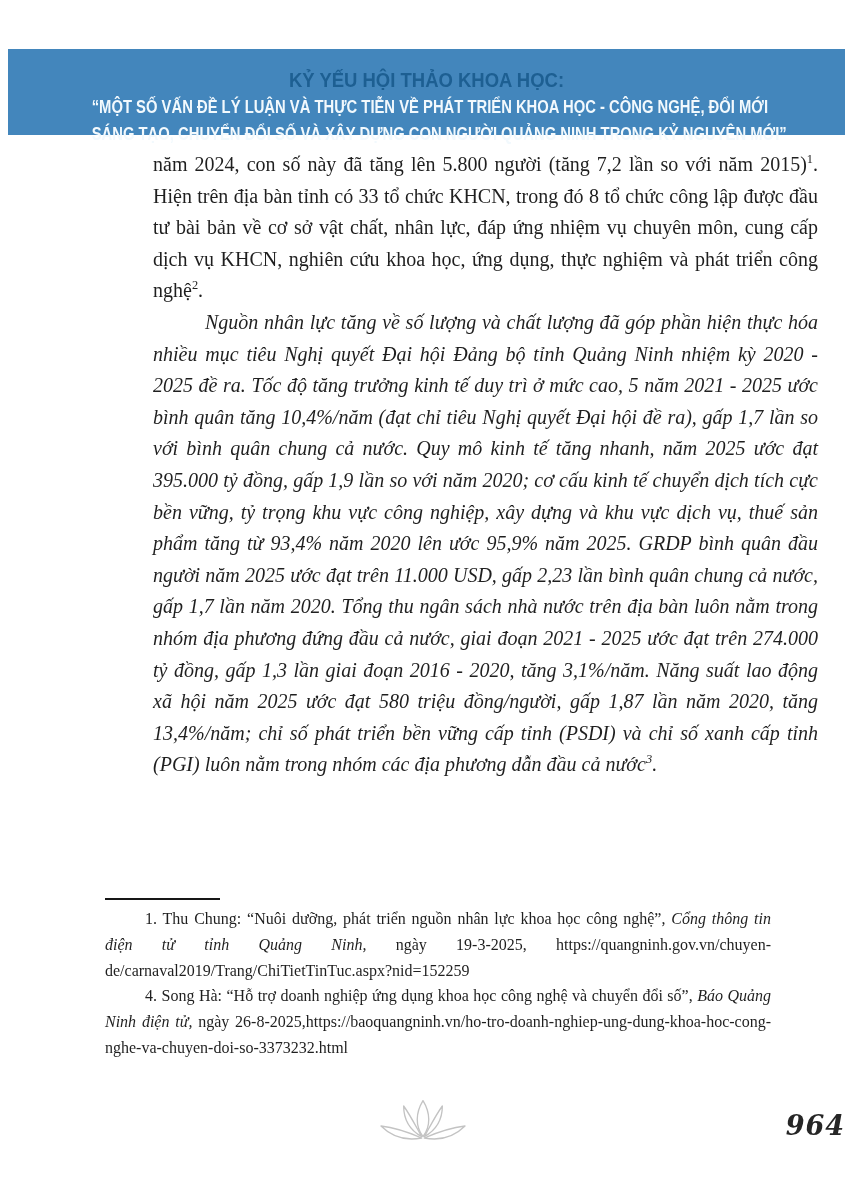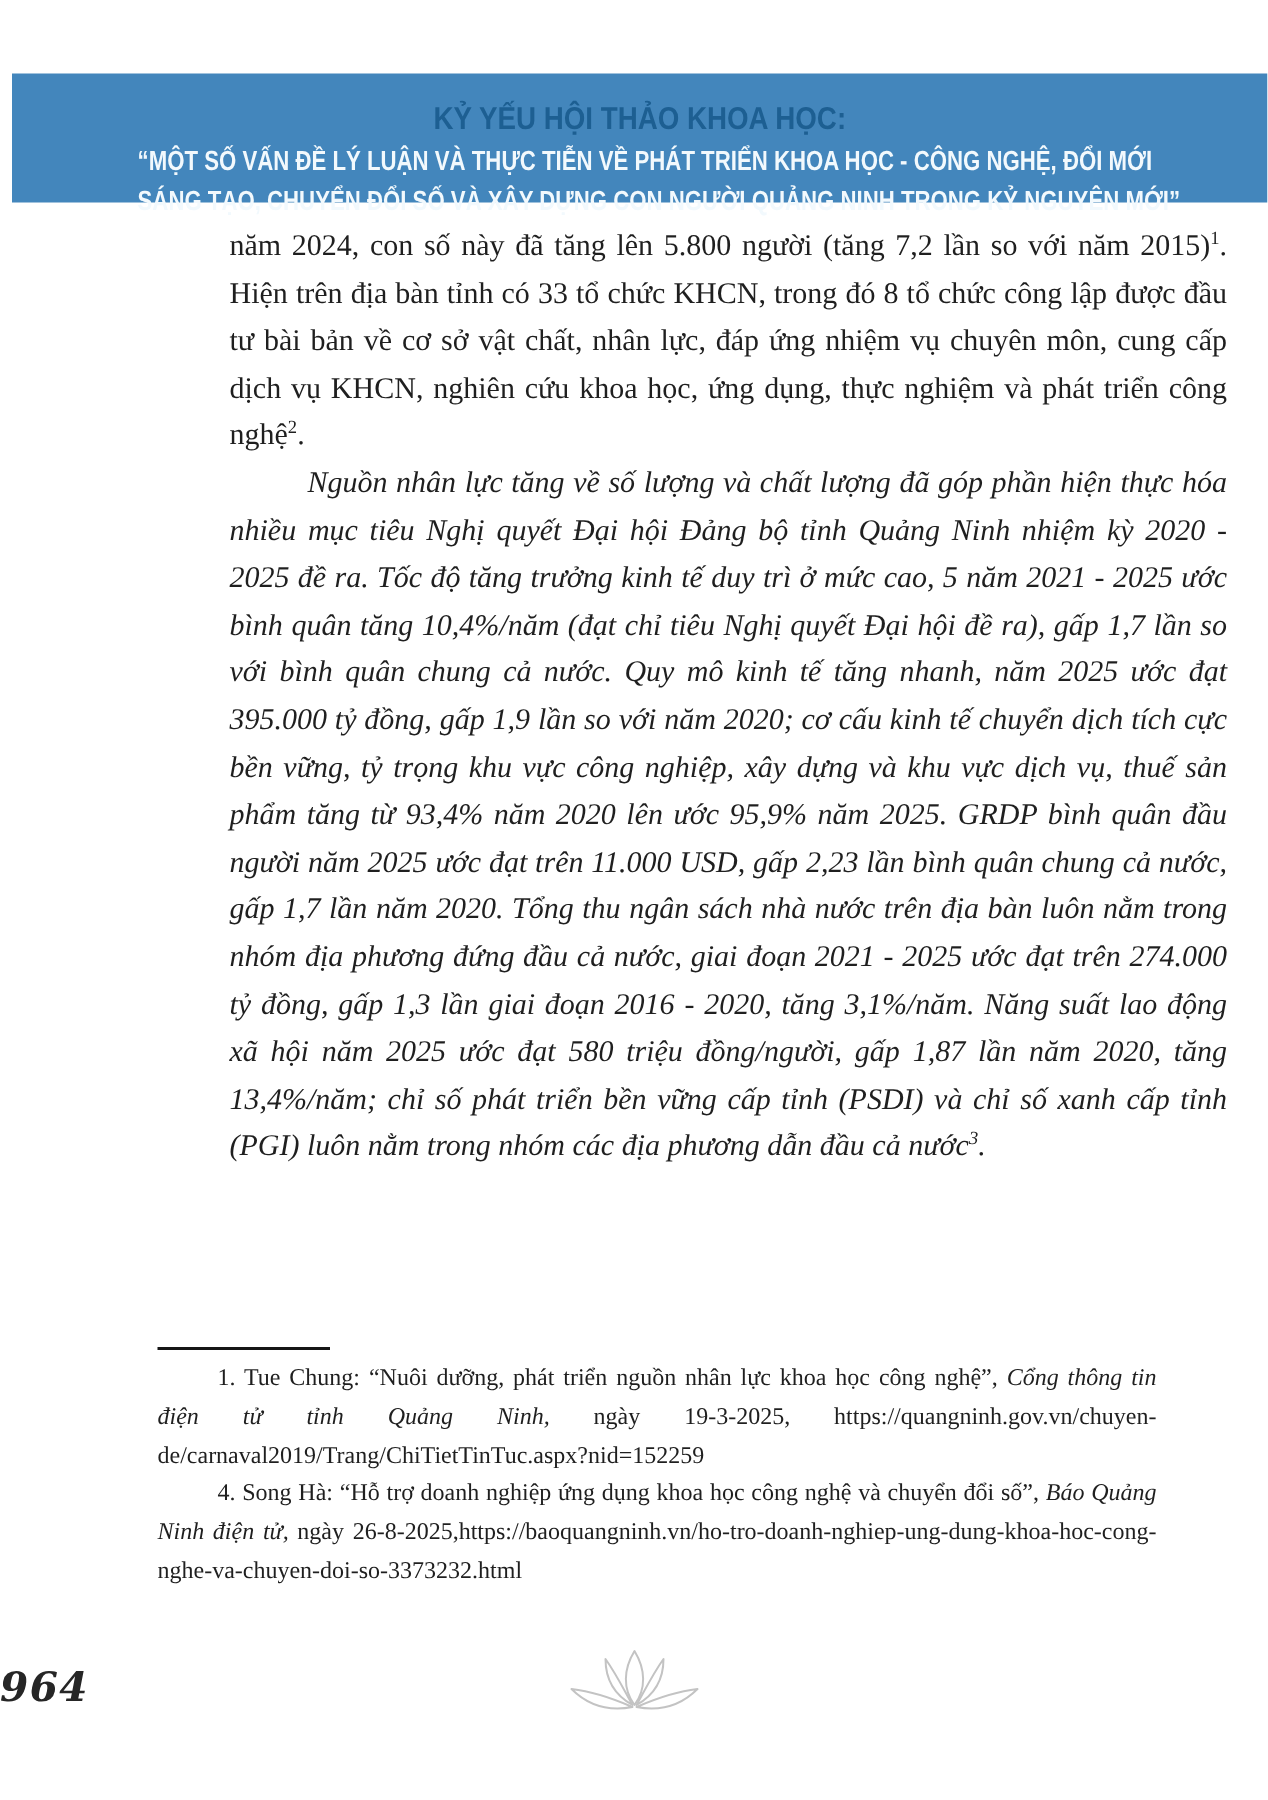--- a/index.html
+++ b/index.html
@@ -58,21 +58,21 @@
     text-align:justify;
     word-break:break-word;
   }
   .footnote{margin:0;text-indent:40px;}
 
   
   .page-footer{position:absolute;top:1094px;left:0;width:845px;height:70px;}
   .lotus{position:absolute;left:50%;top:4px;transform:translateX(-50%);}
   .page-number{
     position:absolute;left:0;width:100%;top:16px;
-    text-align:left;
+    text-align:right;
     font-family:"DejaVu Serif",serif;
     font-style:italic;font-weight:bold;
     font-size:27px;color:#262626;
     letter-spacing:1px;
   }
 </style>
 </head>
 <body>
 
 <div class="page">
@@ -84,21 +84,21 @@
   </header>
 
   <main class="body-text">
     <p class="para"><span>năm 2024, con số này đã tăng lên 5.800 người (tăng 7,2 lần so với năm 2015)</span><sup class="seg-sup">1</sup><span>. Hiện trên địa bàn tỉnh có 33 tổ chức KHCN, trong đó 8 tổ chức công lập được đầu tư bài bản về cơ sở vật chất, nhân lực, đáp ứng nhiệm vụ chuyên môn, cung cấp dịch vụ KHCN, nghiên cứu khoa học, ứng dụng, thực nghiệm và phát triển công nghệ</span><sup class="seg-sup">2</sup><span>.</span></p>
     <p class="para indented"><span>Nguồn nhân lực tăng về số lượng và chất lượng đã góp phần hiện thực hóa nhiều mục tiêu Nghị quyết Đại hội Đảng bộ tỉnh Quảng Ninh nhiệm kỳ 2020 - 2025 đề ra. Tốc độ tăng trưởng kinh tế duy trì ở mức cao, 5 năm 2021 - 2025 ước bình quân tăng 10,4%/năm (đạt chỉ tiêu Nghị quyết Đại hội đề ra), gấp 1,7 lần so với bình quân chung cả nước. Quy mô kinh tế tăng nhanh, năm 2025 ước đạt 395.000 tỷ đồng, gấp 1,9 lần so với năm 2020; cơ cấu kinh tế chuyển dịch tích cực bền vững, tỷ trọng khu vực công nghiệp, xây dựng và khu vực dịch vụ, thuế sản phẩm tăng từ 93,4% năm 2020 lên ước 95,9% năm 2025. GRDP bình quân đầu người năm 2025 ước đạt trên 11.000 USD, gấp 2,23 lần bình quân chung cả nước, gấp 1,7 lần năm 2020. Tổng thu ngân sách nhà nước trên địa bàn luôn nằm trong nhóm địa phương đứng đầu cả nước, giai đoạn 2021 - 2025 ước đạt trên 274.000 tỷ đồng, gấp 1,3 lần giai đoạn 2016 - 2020, tăng 3,1%/năm. Năng suất lao động xã hội năm 2025 ước đạt 580 triệu đồng/người, gấp 1,87 lần năm 2020, tăng 13,4%/năm; chỉ số phát triển bền vững cấp tỉnh (PSDI) và chỉ số xanh cấp tỉnh (PGI) luôn nằm trong nhóm các địa phương dẫn đầu cả nước</span><sup class="seg-sup">3</sup><span>.</span></p>
   </main>
 
   <div class="footnote-rule"></div>
 
   <section class="footnotes">
-    <p class="footnote"><span>1. Tue Chung: “Nuôi dưỡng, phát triển nguồn nhân lực khoa học công nghệ”, </span><span class="seg-italic">Cổng thông tin điện tử tỉnh Quảng Ninh,</span><span> ngày 19-3-2025, https://quangninh.gov.vn/chuyen-de/carnaval2019/Trang/ChiTietTinTuc.aspx?nid=152259</span></p>
+    <p class="footnote"><span>1. Thu Chung: “Nuôi dưỡng, phát triển nguồn nhân lực khoa học công nghệ”, </span><span class="seg-italic">Cổng thông tin điện tử tỉnh Quảng Ninh,</span><span> ngày 19-3-2025, https://quangninh.gov.vn/chuyen-de/carnaval2019/Trang/ChiTietTinTuc.aspx?nid=152259</span></p>
     <p class="footnote"><span>4. Song Hà: “Hỗ trợ doanh nghiệp ứng dụng khoa học công nghệ và chuyển đổi số”, </span><span class="seg-italic">Báo Quảng Ninh điện tử,</span><span> ngày 26-8-2025,https://baoquangninh.vn/ho-tro-doanh-nghiep-ung-dung-khoa-hoc-cong-nghe-va-chuyen-doi-so-3373232.html</span></p>
   </section>
 
   <footer class="page-footer">
     <svg class="lotus" width="100" height="52" viewBox="0 0 150 78" fill="none" stroke="#c3c3c3" stroke-width="2" stroke-linejoin="round">
       <path d="M75 4 C64 22 63 42 75 58 C87 42 86 22 75 4 Z"></path>
       <path d="M46 12 C46 32 55 48 73 58 C63 40 56 26 46 12 Z"></path>
       <path d="M104 12 C104 32 95 48 77 58 C87 40 94 26 104 12 Z"></path>
       <path d="M12 42 C30 60 52 64 73 60 C50 50 30 44 12 42 Z"></path>
       <path d="M138 42 C120 60 98 64 77 60 C100 50 120 44 138 42 Z"></path>

